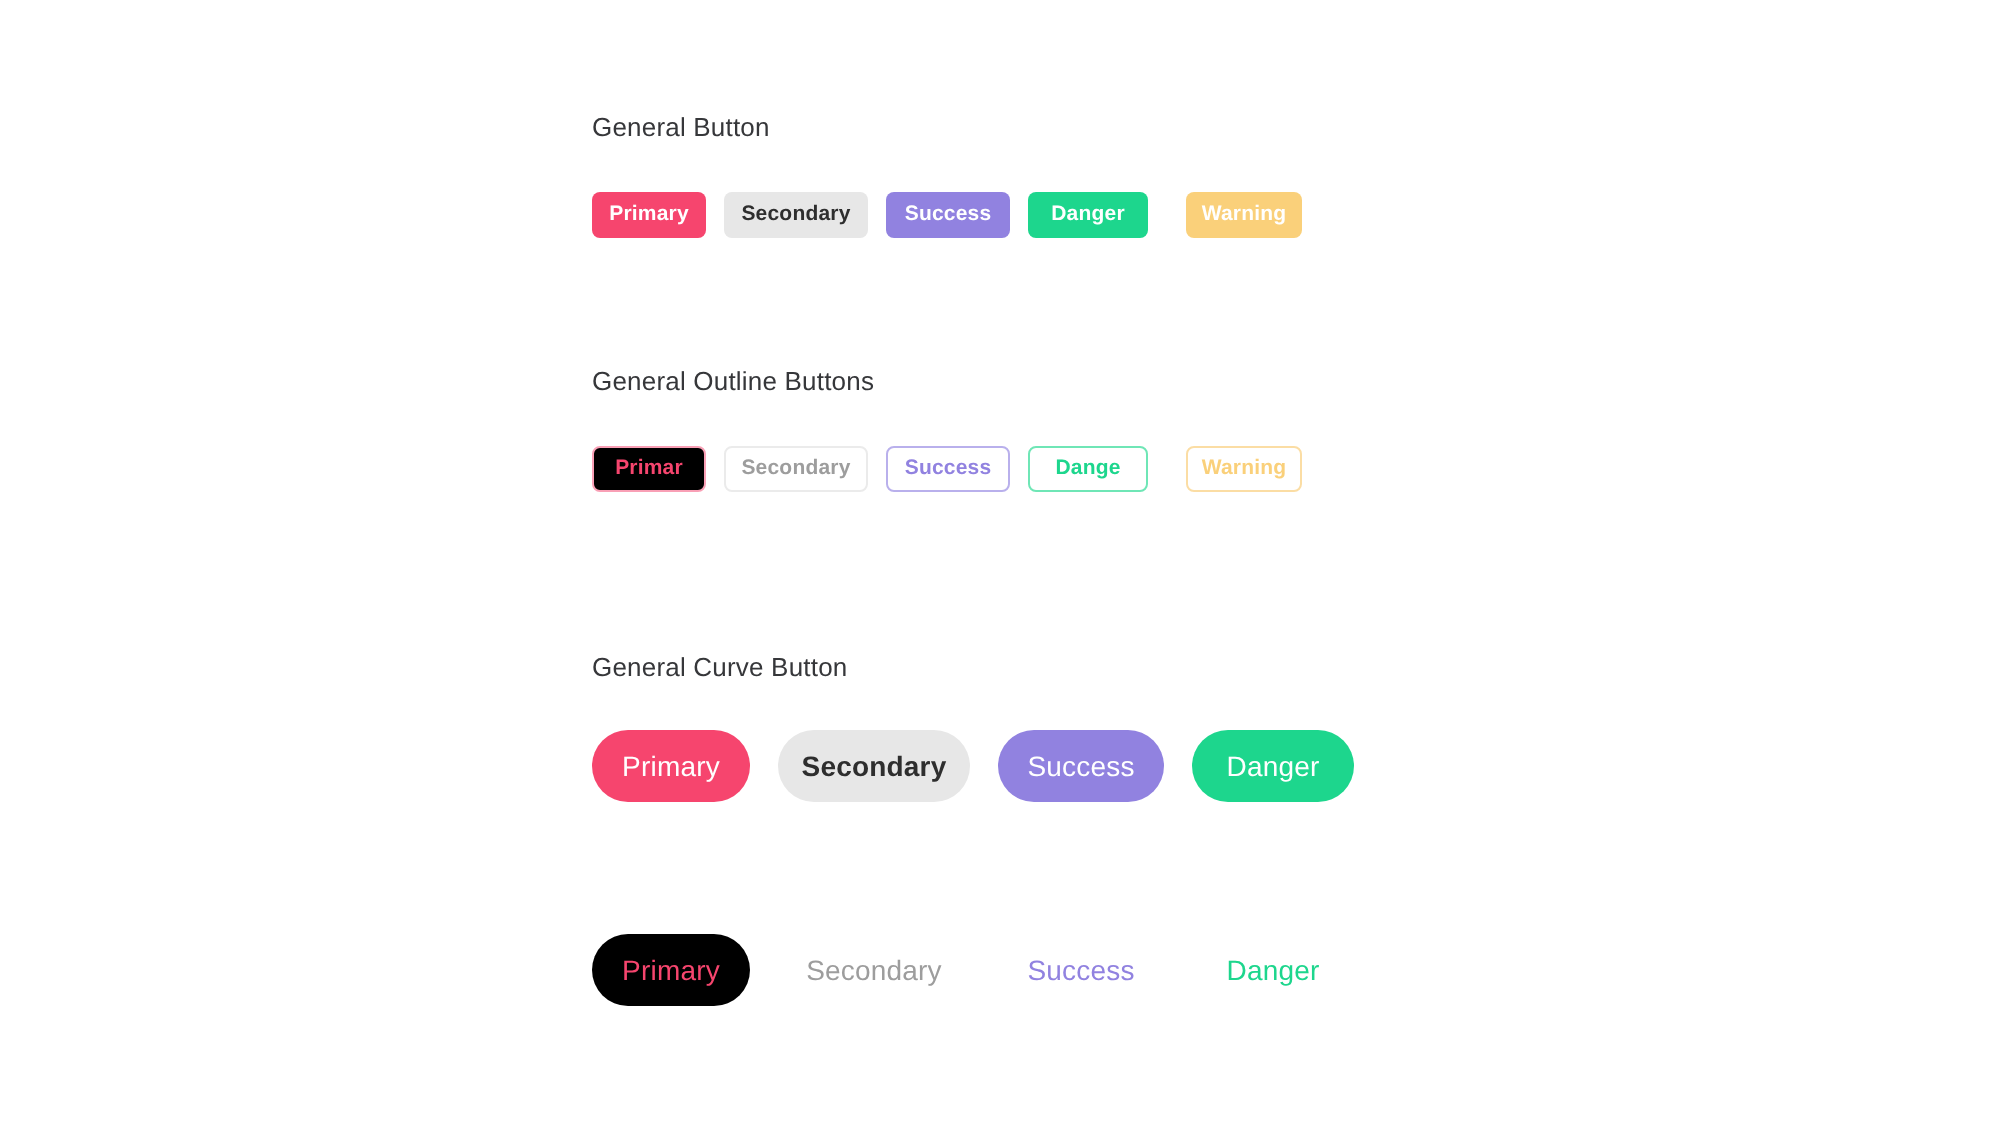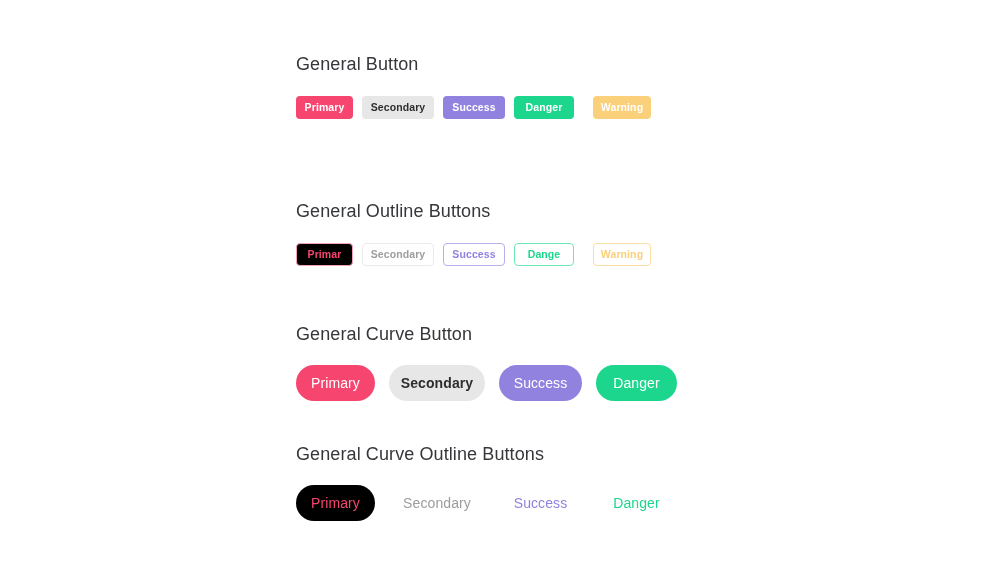--- a/index.html
+++ b/index.html
@@ -24,26 +24,26 @@
 
   .content {
     position: absolute;
     left: 296px;
     top: 0;
     width: 660px;
   }
 
   .section { position: absolute; left: 0; }
   .section-1 { top: 55px; }
-  .section-2 { top: 202px; }
+  .section-2 { top: 182px; }
   .section-3 { top: 325px; }
   .section-4 { top: 445px; }
 
   .section-title {
-    font-size: 18px;
+    font-size: 13px;
     line-height: 18px;
     color: #36373a;
     font-weight: 400;
     letter-spacing: 0.1px;
     white-space: nowrap;
   }
 
   .btn-row {
     display: flex;
     align-items: flex-start;
@@ -147,21 +147,20 @@
       <div class="section-title">General Curve Button</div>
       <div class="btn-row row-curve">
         <button class="btn-pill fill-primary pw-primary">Primary</button>
         <button class="btn-pill fill-secondary pill-secondary-text pw-secondary">Secondary</button>
         <button class="btn-pill fill-success pw-success">Success</button>
         <button class="btn-pill fill-danger pw-danger">Danger</button>
       </div>
     </div>
 
     <div class="section section-4">
-      <div class="section-title">General Curve Outline Buttons</div>
       <div class="btn-row row-curve">
         <button class="btn-pill out-primary pw-primary">Primary</button>
         <button class="btn-pill out-secondary pw-secondary">Secondary</button>
         <button class="btn-pill out-success pw-success">Success</button>
         <button class="btn-pill out-danger pw-danger">Danger</button>
       </div>
     </div>
 
   </div>
 </div>

